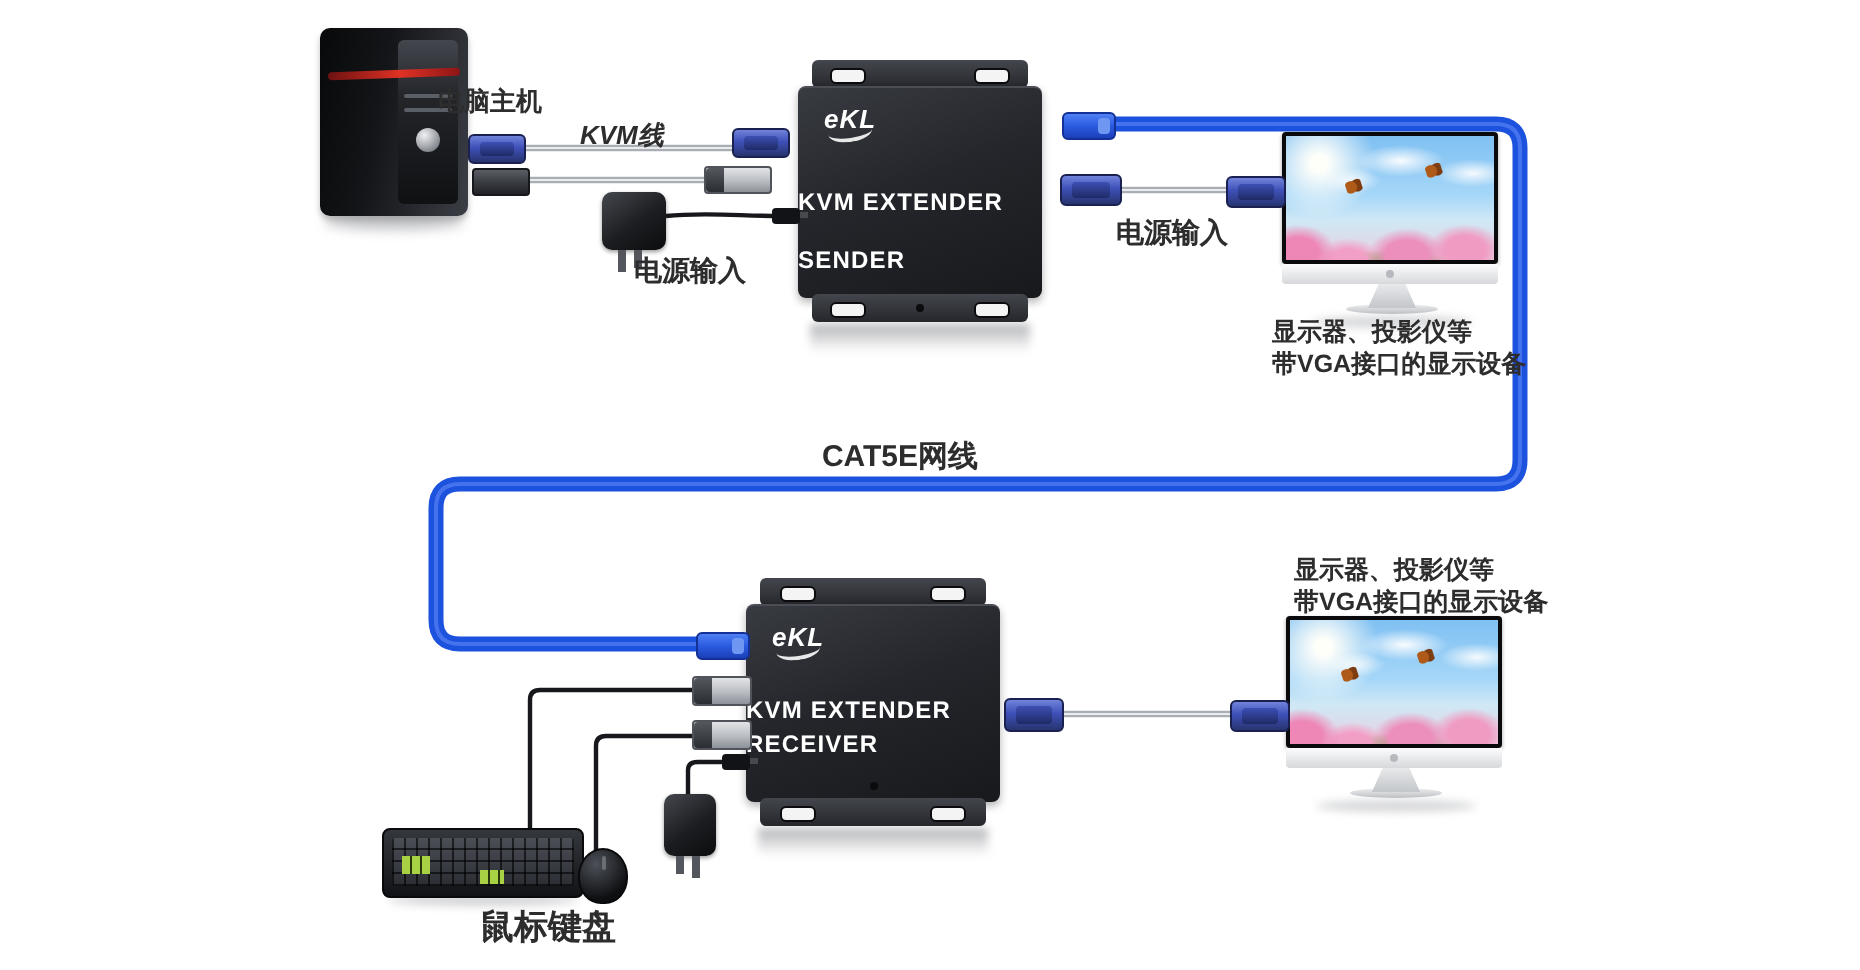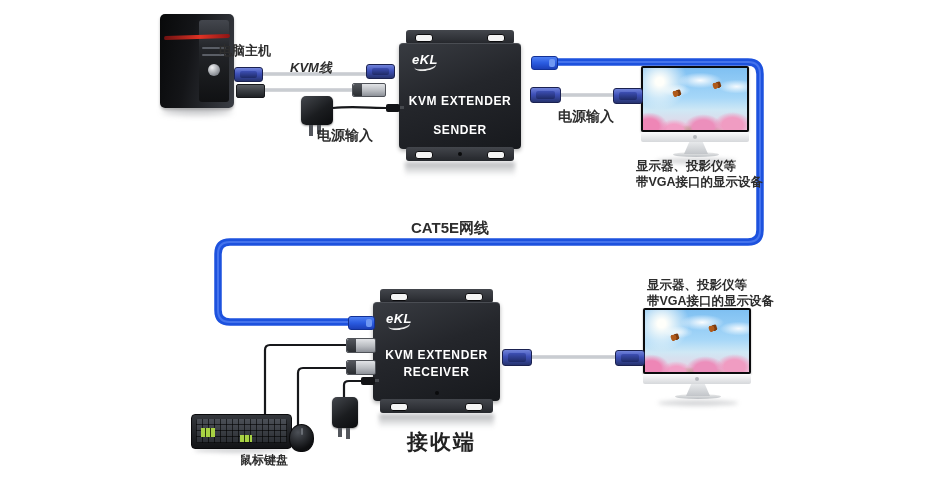--- a/index.html
+++ b/index.html
@@ -37,21 +37,21 @@
     background:linear-gradient(180deg,#43464c,#25272c);}
   .hole{position:absolute;top:4px;width:16px;height:6px;border-radius:3px;
     background:#f4f4f4;border:1px solid #0c0c0e;}
   .face{position:absolute;border-radius:4px;border-top:1px solid #4a4d53;
     background:linear-gradient(160deg,#383b41 0%,#24262b 45%,#17191d 100%);
     box-shadow:0 2px 4px rgba(0,0,0,.3);}
   .brand{position:absolute;left:13px;top:8px;color:#fff;font-size:13px;font-weight:bold;
     font-style:italic;letter-spacing:.5px;}
   .brand::after{content:"";position:absolute;left:2px;top:9px;width:22px;height:8px;
     border-bottom:2px solid #e8e8e8;border-radius:50%;transform:rotate(-8deg);}
-  .boxtitle{position:absolute;left:0;right:0;text-align:center;color:#fff;font-weight:bold;
+  .boxtitle{position:absolute;left:0;right:0;text-align:left;color:#fff;font-weight:bold;
     font-size:12px;letter-spacing:.6px;}
   .facedot{position:absolute;width:4px;height:4px;border-radius:50%;background:#0a0b0c;}
   .reflection{position:absolute;filter:blur(2px);
     background:linear-gradient(180deg,rgba(55,58,66,.38),rgba(55,58,66,0));}
 
   
   .monitor{width:110px;z-index:3;}
   .screen{position:relative;width:104px;height:62px;background:#0a0a0c;padding:2px;border-radius:2px;
     box-shadow:0 1px 2px rgba(0,0,0,.35);}
   .scene{width:100%;height:100%;position:relative;overflow:hidden;
@@ -230,21 +230,20 @@
       <div class="boxtitle" style="top:45px;">KVM EXTENDER</div>
       <div class="boxtitle" style="top:62px;">RECEIVER</div>
       <div class="facedot" style="left:62px;bottom:6px;"></div>
     </div>
     <div class="flange" style="left:7px;top:110px;width:113px;">
       <div class="hole" style="left:10px;"></div>
       <div class="hole" style="right:10px;"></div>
     </div>
     <div class="reflection" style="left:6px;top:125px;width:115px;height:14px;"></div>
   </div>
-  <div class="lbl lbl-cap" style="left:407px;top:428px;">接收端</div>
 
   <div class="conn rj45" style="left:348px;top:316px;"></div>
   <div class="conn usb" style="left:346px;top:338px;width:28px;height:13px;"></div>
   <div class="conn usb" style="left:346px;top:360px;width:28px;height:13px;"></div>
   <div class="conn dcplug" style="left:361px;top:377px;"></div>
 
   <div class="conn vga" style="left:502px;top:349px;width:28px;height:15px;"></div>
   <div class="conn vga" style="left:615px;top:350px;width:28px;height:14px;"></div>
 
   <div class="adapter" style="left:332px;top:397px;width:26px;height:31px;">
@@ -252,21 +251,21 @@
     <div class="prong" style="left:14px;bottom:-11px;width:4px;height:11px;"></div>
   </div>
 
   <div class="abs keyboard">
     <div class="keys"></div>
     <div class="kb-green" style="left:9px;top:13px;width:14px;height:9px;"></div>
     <div class="kb-green" style="left:48px;top:20px;width:12px;height:7px;"></div>
   </div>
   <div class="abs kb-shadow"></div>
   <div class="abs mouse"></div>
-  <div class="lbl" style="left:240px;top:452px;font-size:12px;font-weight:600;">鼠标键盘</div>
+  <div class="lbl" style="left:240px;top:452px;font-size:17px;font-weight:600;">鼠标键盘</div>
 
   <div class="lbl lbl-2line" style="left:647px;top:277px;">
     <div>显示器、投影仪等</div>
     <div>带VGA接口的显示设备</div>
   </div>
   <div class="abs monitor" style="left:643px;top:308px;">
     <div class="screen">
       <div class="scene">
         <div class="bfly" style="left:26px;top:24px;"></div>
         <div class="bfly" style="left:64px;top:15px;"></div>

